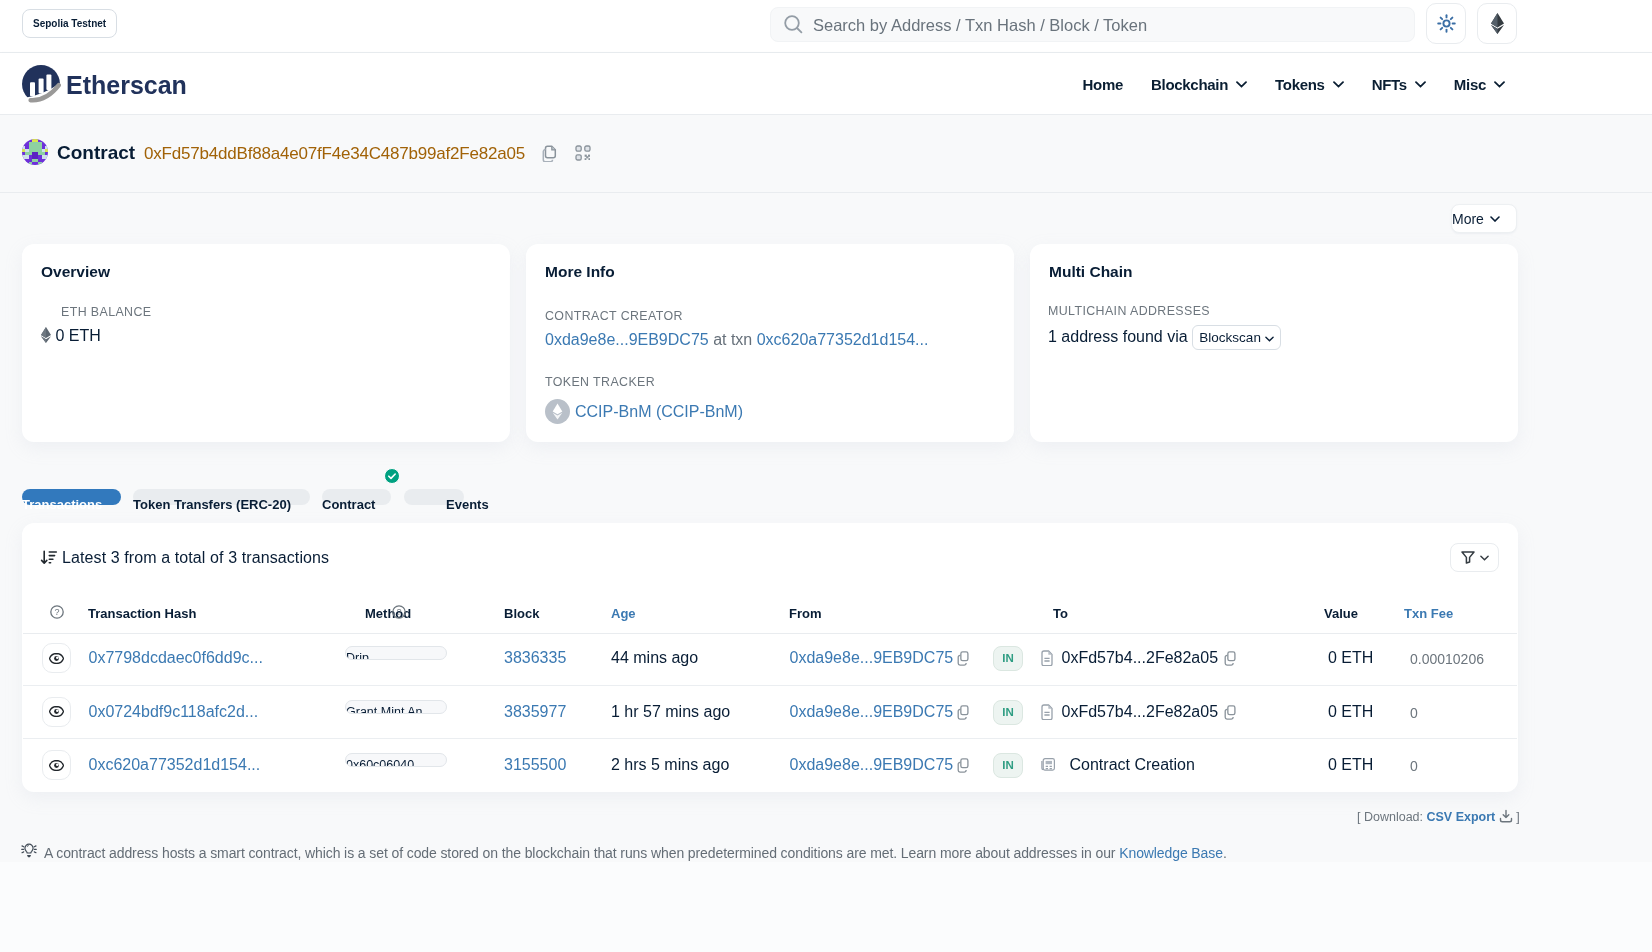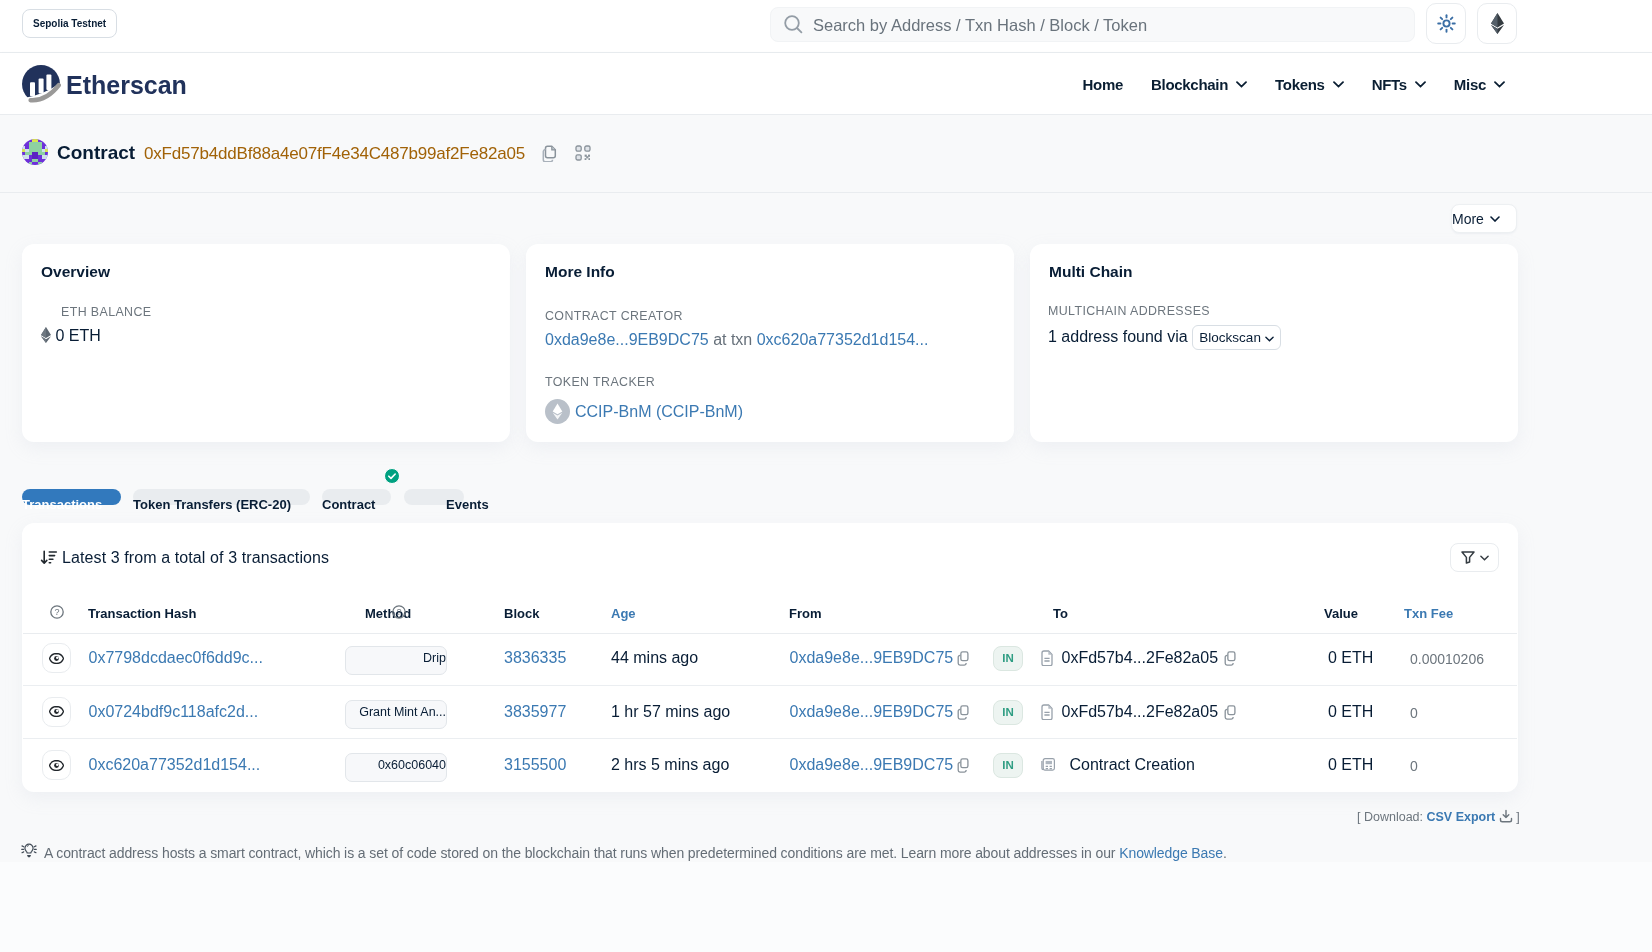--- a/index.html
+++ b/index.html
@@ -55,21 +55,21 @@
 
 #tcard { position:absolute; left:22px; top:408px; width:1496px; height:269px; background:#fff; border-radius:12px; box-shadow:0 6px 18px rgba(180,190,205,.15); }
 #tc-title { position:absolute; left:62px; top:434px; font-size:16px; letter-spacing:0.1px; color:#081d35; }
 #tc-sort { position:absolute; left:40px; top:435px; }
 #filterbtn { position:absolute; left:1450px; top:428px; width:49px; height:29px; border:1px solid #e9ecef; border-radius:8px; background:#fff; display:flex; align-items:center; justify-content:center; gap:5px; }
 .th { position:absolute; top:491px; font-size:13px; font-weight:bold; color:#081d35; }
 #thdr-line { position:absolute; left:23px; top:518px; width:1494px; border-top:1px solid #e9ecef; }
 .rline { position:absolute; left:23px; width:1494px; border-top:1px solid #ebeef1; }
 .cell { position:absolute; font-size:16px; color:#081d35; }
 .eyebtn { position:absolute; left:42px; width:29px; height:30px; border:1px solid #e9ecef; border-radius:10px; background:#fff; display:flex; align-items:center; justify-content:center; }
-.pill { position:absolute; left:345px; width:102px; height:29px; border:1px solid #e2e6ea; background:#f7f8fa; border-radius:7px; font-size:12.5px; color:#081d35; line-height:23.5px; text-align:right; white-space:nowrap; overflow:hidden; }
+.pill { position:absolute; left:345px; width:102px; height:14px; border:1px solid #e2e6ea; background:#f7f8fa; border-radius:7px; font-size:12.5px; color:#081d35; line-height:23.5px; text-align:left; white-space:nowrap; overflow:hidden; }
 .inbadge { position:absolute; left:993px; width:30px; height:25px; border:1px solid #dbe7e1; background:#edf4f1; border-radius:8px; font-size:11.5px; font-weight:bold; color:#2f9d83; line-height:23px; text-align:center; }
 .fee { position:absolute; left:1410px; font-size:14px; color:#6c757d; }
 .cic { position:absolute; }
 
 #csvrow { position:absolute; left:1357px; top:694px; font-size:12.5px; color:#6c757d; }
 #csvrow b { color:#3b79b2; font-size:12.5px; }
 #noterow { position:absolute; left:44px; top:730px; font-size:14px; letter-spacing:-0.1px; color:#646d76; }
 #noteicon { position:absolute; left:21px; top:728px; }
 </style>
 </head>

